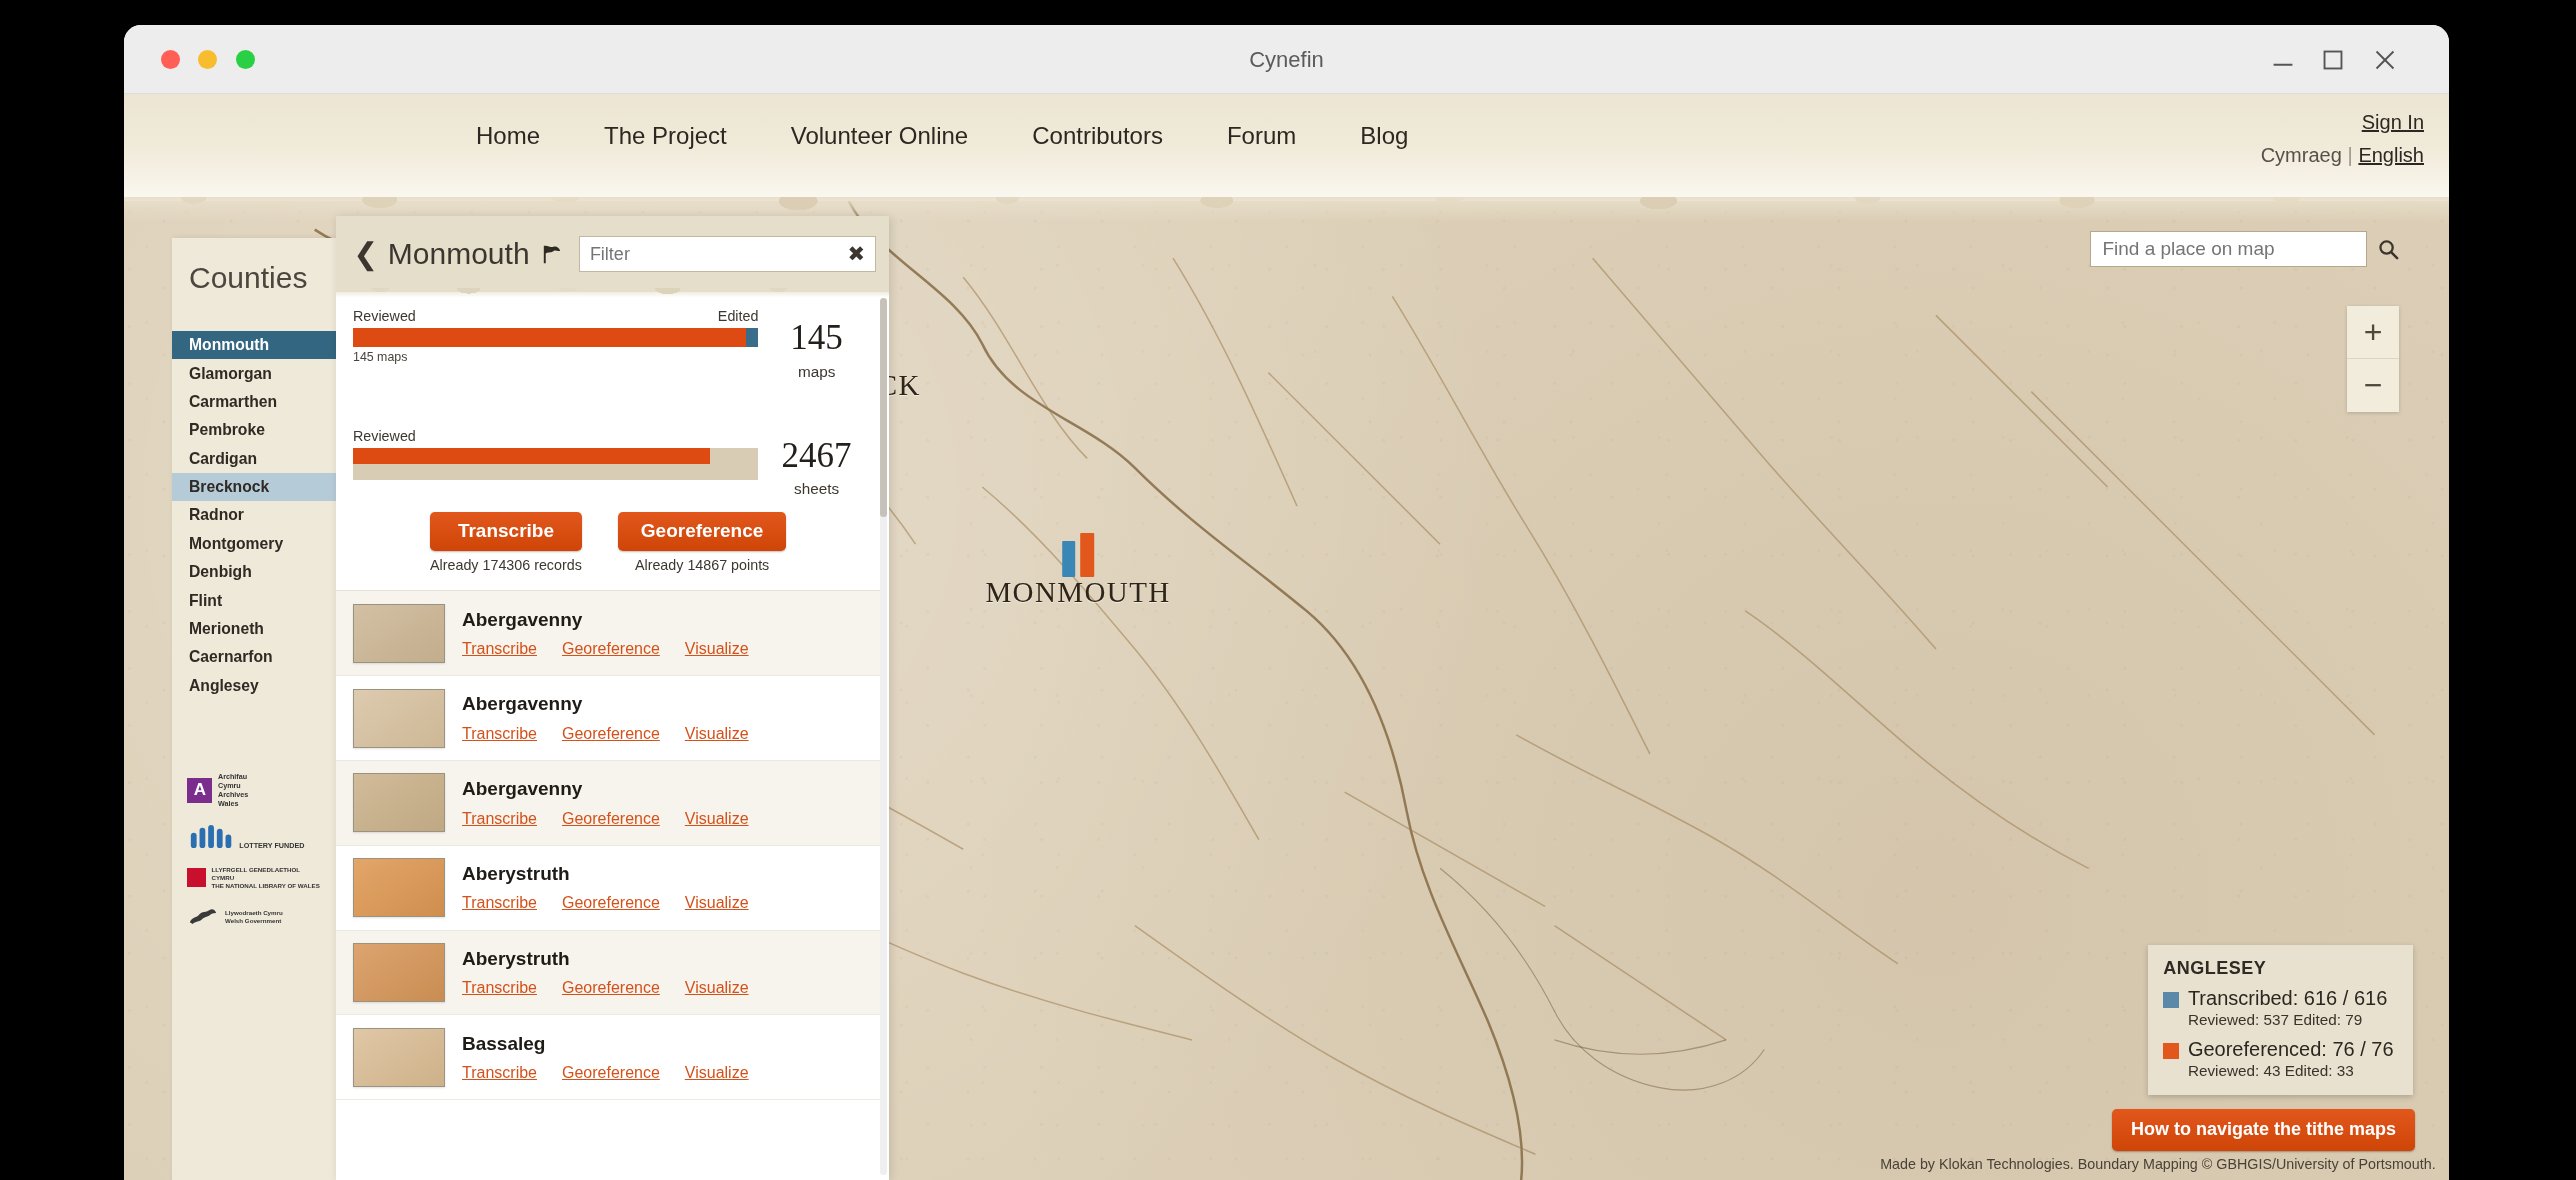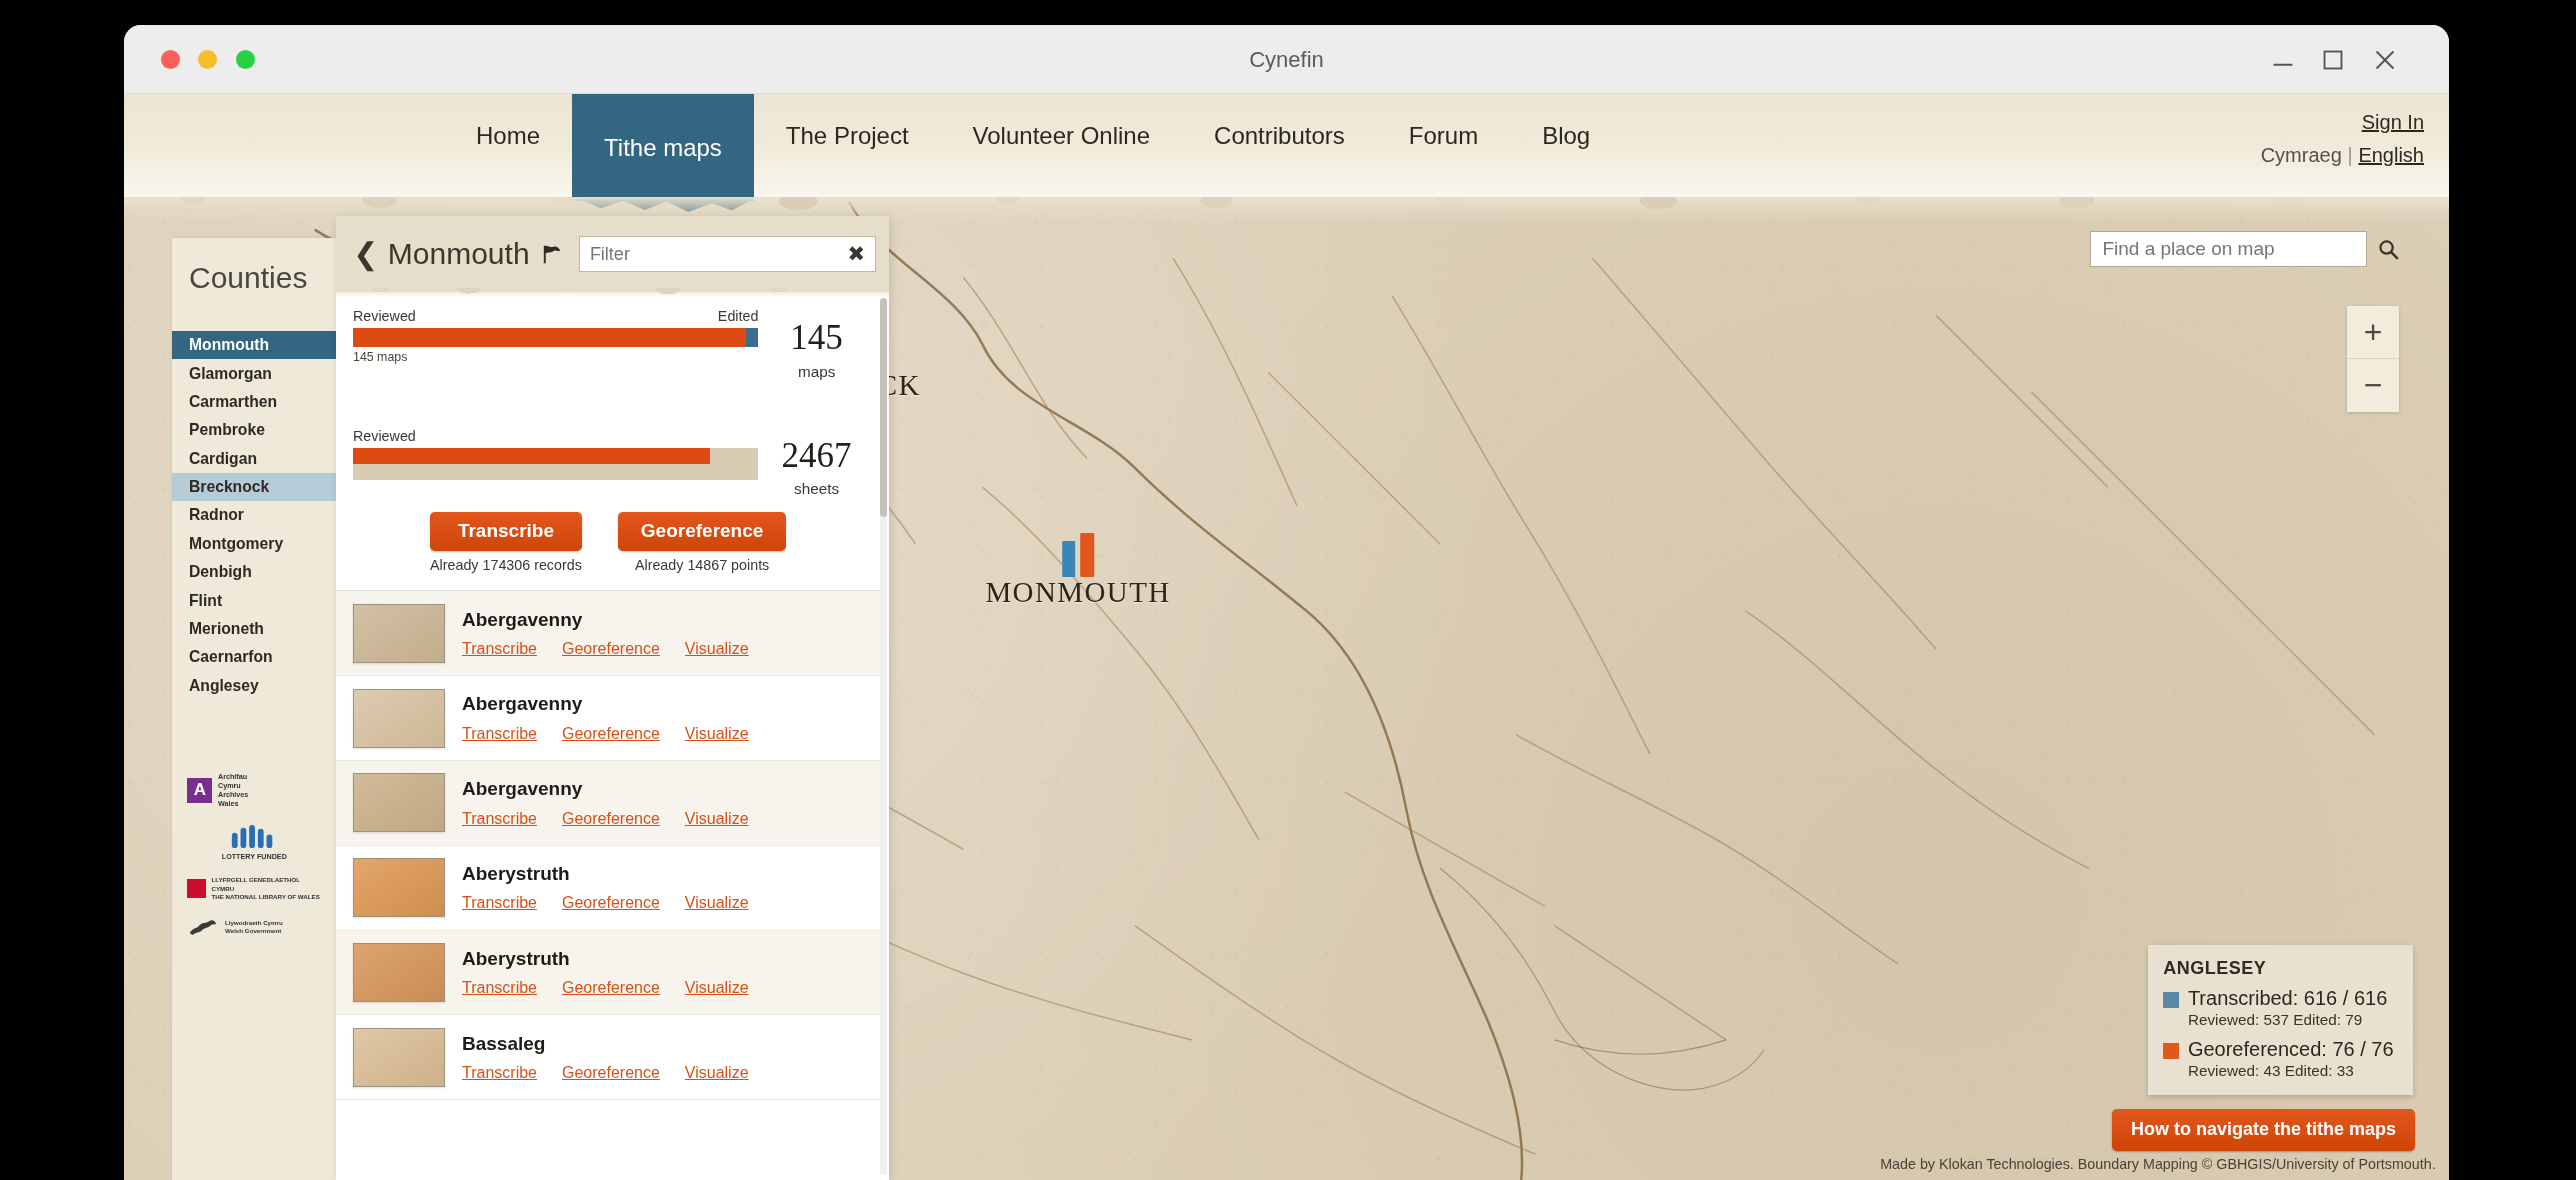--- a/index.html
+++ b/index.html
@@ -470,21 +470,20 @@
 
       <div id="attribution">
         <span>Made by </span><a>Klokan Technologies</a><span>. Boundary Mapping © </span><a>GBHGIS/University of Portsmouth</a><span>.</span>
       </div>
     </div>
 
     <div id="siteheader">
 
       <nav id="mainnav">
         <a>Home</a>
-        <a class="active">Tithe maps</a>
         <a>The Project</a>
         <a>Volunteer Online</a>
         <a>Contributors</a>
         <a>Forum</a>
         <a>Blog</a>
       </nav>
 
       <div id="userbar">
         <div><a>Sign In</a></div>
         <div class="row2">
@@ -514,21 +513,21 @@
       <div id="badges">
         <div class="badge">
           <div style="width:25px;height:25px;background:#7b2d8e;color:#fff;font-size:17px;font-weight:bold;display:flex;align-items:center;justify-content:center;margin-right:5.7px;">A</div>
           <div style="font-size:7.2px;line-height:1.25;font-weight:bold;color:#333;">
             <div>Archifau</div>
             <div>Cymru</div>
             <div>Archives</div>
             <div>Wales</div>
           </div>
         </div>
-        <div class="badge" style="flex-direction:column;align-items:center;">
+        <div class="badge" style="align-items:flex-end;">
           <svg width="52" height="27" viewBox="0 0 54 28">
             <g fill="#2b6fb3">
               <rect x="4" y="10" width="6" height="16" rx="3"></rect>
               <rect x="13" y="5" width="6" height="21" rx="3"></rect>
               <rect x="22" y="2" width="6" height="24" rx="3"></rect>
               <rect x="31" y="6" width="6" height="20" rx="3"></rect>
               <rect x="40" y="12" width="6" height="14" rx="3"></rect>
             </g>
           </svg>
           <div style="font-size:7.2px;font-weight:bold;color:#333;margin-top:1.9px;">LOTTERY FUNDED</div>

